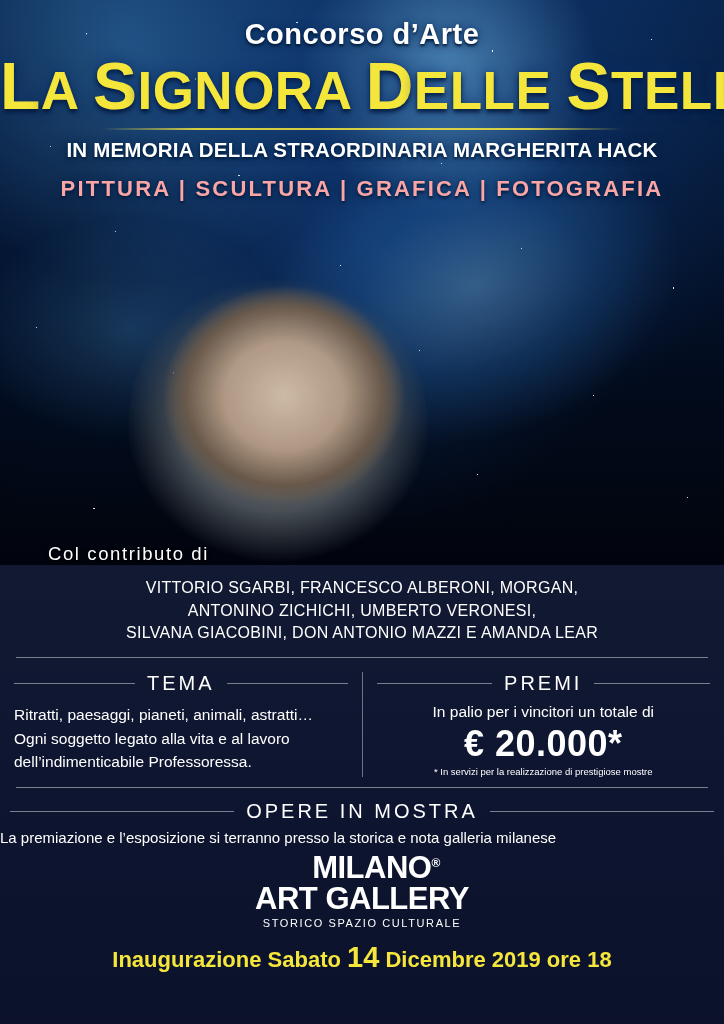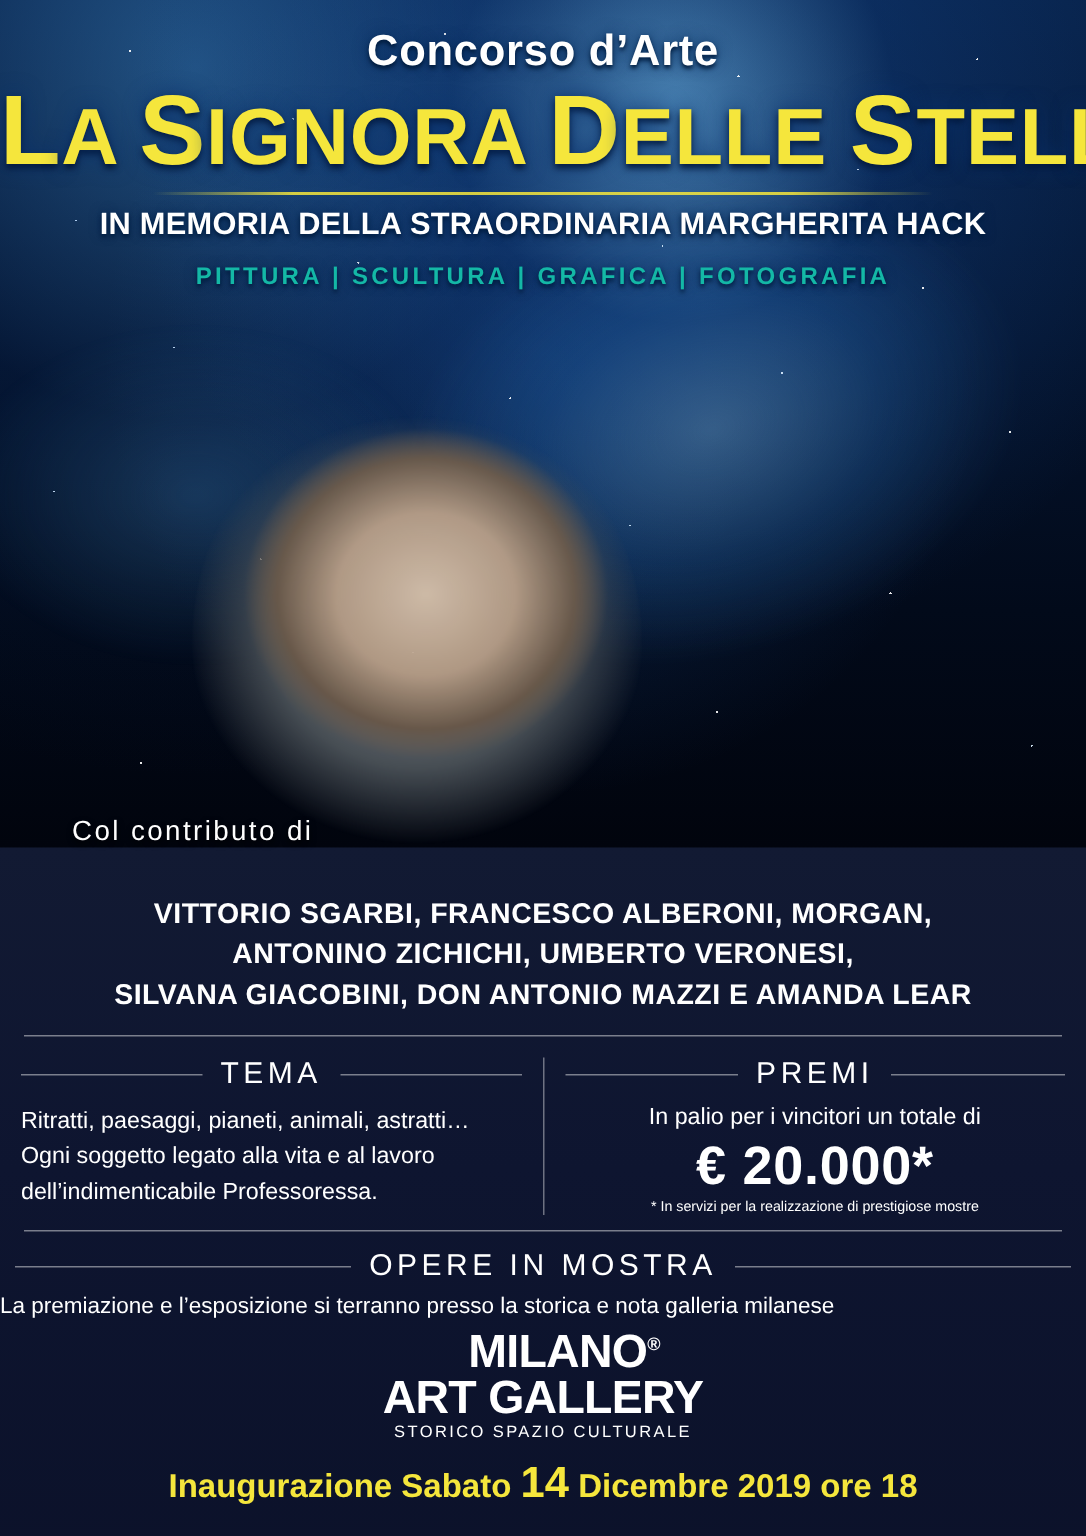--- a/index.html
+++ b/index.html
@@ -142,23 +142,23 @@
   }
   .memoria {
     font-size: 20.5px;
     font-weight: bold;
     color: #ffffff;
     letter-spacing: 0.2px;
     text-shadow: 0 0 8px rgba(0,35,80,.9), 0 2px 3px #001a38;
   }
   .categories {
     margin-top: 14px;
-    font-size: 16px;
-    font-weight: bold;
-    color: #14b8a6;
+    font-size: 22px;
+    font-weight: bold;
+    color: #fca5a5;
     letter-spacing: 2.2px;
     text-shadow: 0 0 8px rgba(0,35,80,.9), 0 2px 3px #001a38;
   }
 
   
   .lower {
     position: absolute;
     left: 0;
     top: 565px;
     width: 724px;
@@ -170,25 +170,25 @@
     position: absolute;
     left: 48px;
     top: -22px;
     font-size: 18.5px;
     color: #ffffff;
     letter-spacing: 1.6px;
     z-index: 7;
     text-shadow: 0 2px 4px #000;
   }
   .contrib-names {
-    padding: 32px 26px 0;
-    text-align: center;
-    color: #ffffff;
-    font-size: 19px;
-    font-weight: bold;
+    padding: 12px 26px 0;
+    text-align: center;
+    color: #ffffff;
+    font-size: 16px;
+    font-weight: normal;
     line-height: 1.42;
     letter-spacing: 0.3px;
   }
 
   .hr {
     height: 1px;
     background: rgba(255,255,255,.45);
   }
 
   .two-col {

